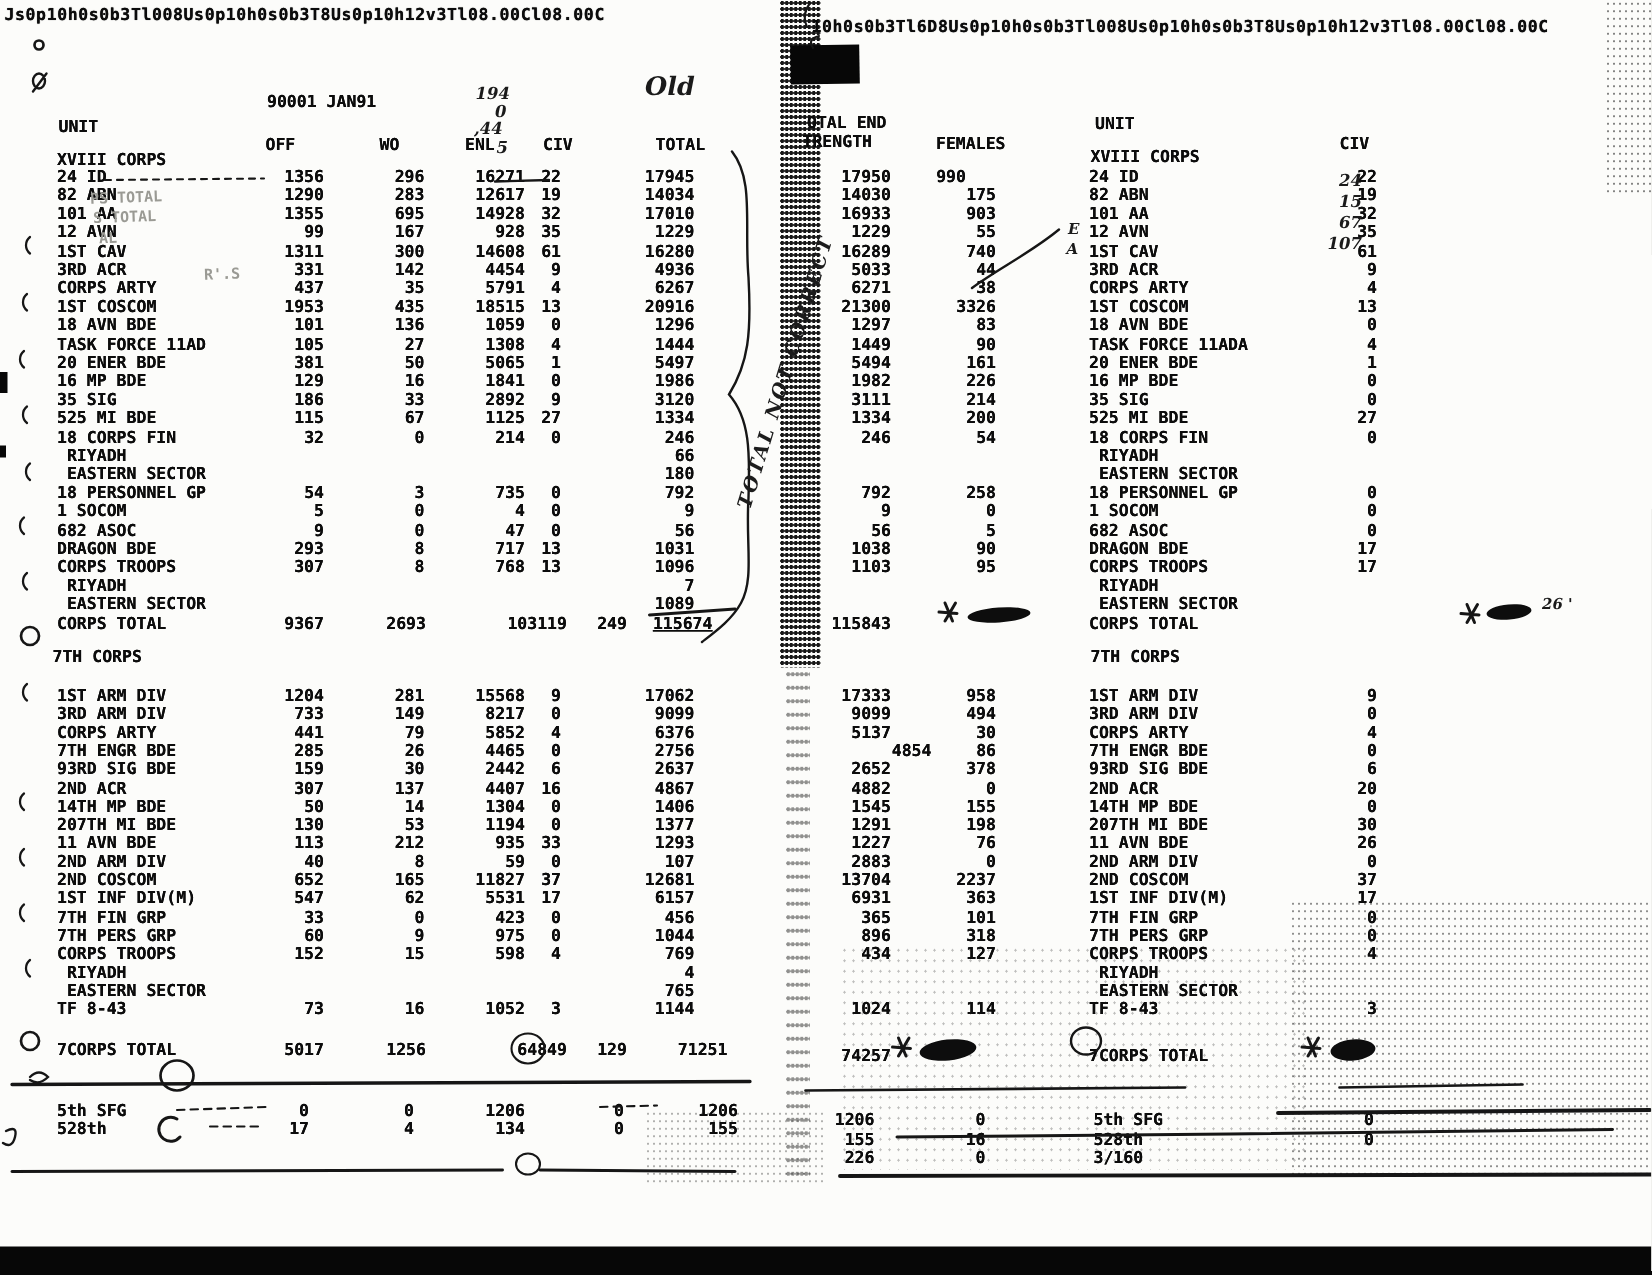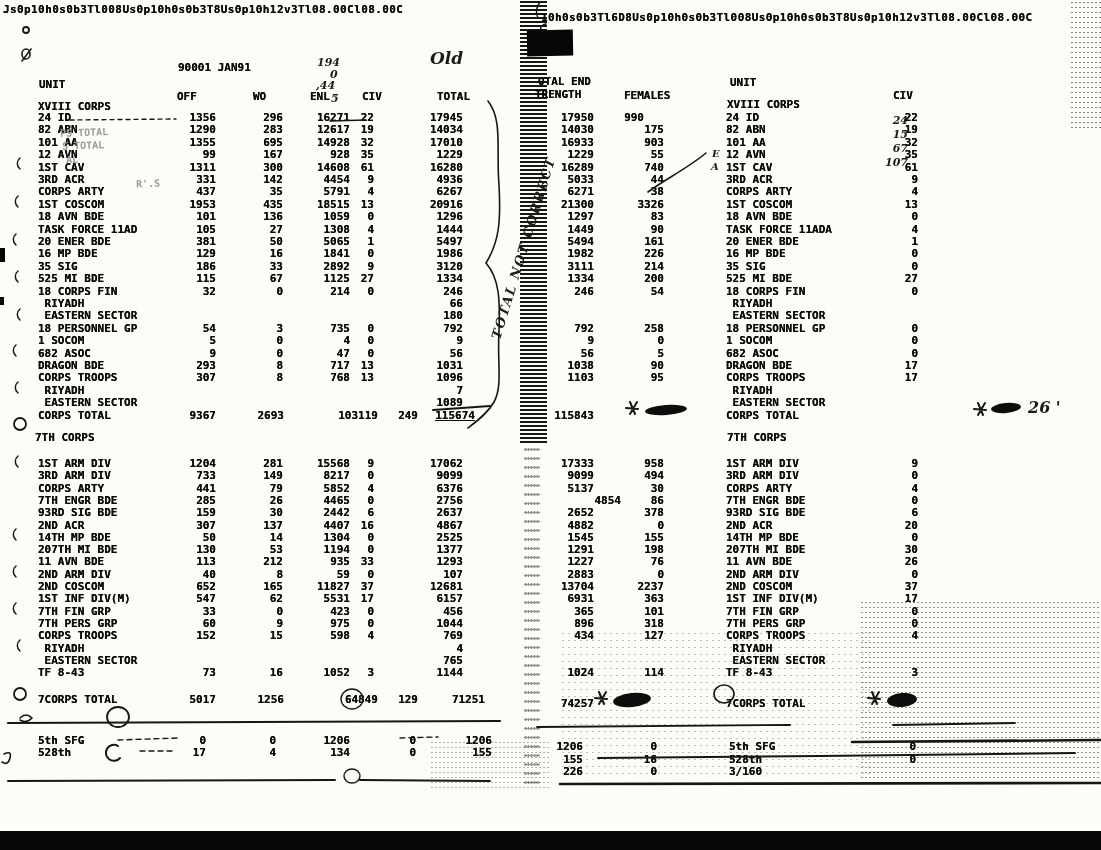--- a/index.html
+++ b/index.html
@@ -275,21 +275,21 @@
         <div class="cell num" style="left: 280px; width: 70px;">4407</div>
         <div class="cell num" style="left: 304px; width: 70px;">16</div>
         <div class="cell num" style="left: 393px; width: 70px;">4867</div>
       </div>
       <div class="row" style="top: 531.8px;">
         <div class="cell" style="left: 38px;">14TH MP BDE</div>
         <div class="cell num" style="left: 146px; width: 70px;">50</div>
         <div class="cell num" style="left: 213px; width: 70px;">14</div>
         <div class="cell num" style="left: 280px; width: 70px;">1304</div>
         <div class="cell num" style="left: 304px; width: 70px;">0</div>
-        <div class="cell num" style="left: 393px; width: 70px;">2525</div>
+        <div class="cell num" style="left: 393px; width: 70px;">1406</div>
       </div>
       <div class="row" style="top: 544.1px;">
         <div class="cell" style="left: 38px;">207TH MI BDE</div>
         <div class="cell num" style="left: 146px; width: 70px;">130</div>
         <div class="cell num" style="left: 213px; width: 70px;">53</div>
         <div class="cell num" style="left: 280px; width: 70px;">1194</div>
         <div class="cell num" style="left: 304px; width: 70px;">0</div>
         <div class="cell num" style="left: 393px; width: 70px;">1377</div>
       </div>
       <div class="row" style="top: 556.4px;">
@@ -653,21 +653,21 @@
         <div class="cell num" style="left: 876px; width: 40px;">0</div>
       </div>
       <div class="row" style="top: 766px;">
         <div class="cell num" style="left: 508px; width: 75px;">226</div>
         <div class="cell num" style="left: 597px; width: 60px;">0</div>
         <div class="cell" style="left: 729px;">3/160</div>
       </div>
     </div>
 
   <div class="hand" style="left:430px;top:48px;font-size:17px;">Old</div>
-  <div class="hand" style="left:1028px;top:398px;font-size:16px;">26 '</div>
+  <div class="hand" style="left:1028px;top:398px;font-size:10px;">26 '</div>
   <div class="hand" style="left:712px;top:148px;font-size:10px;">E</div>
   <div class="hand" style="left:711px;top:161px;font-size:10px;">A</div>
   <div id="hand-groups">
       <div class="hand" style="left: 317px; top: 56px; font-size: 11px;">194</div>
       <div class="hand" style="left: 330px; top: 68px; font-size: 11px;">0</div>
       <div class="hand" style="left: 316px; top: 79px; font-size: 11px;">,44</div>
       <div class="hand" style="left: 331px; top: 92px; font-size: 11px;">5</div>
       <div class="hand num" style="left: 868px; top: 114px; width: 40px; font-size: 11px; text-align: right;">24</div>
       <div class="hand num" style="left: 868px; top: 128px; width: 40px; font-size: 11px; text-align: right;">15</div>
       <div class="hand num" style="left: 868px; top: 142px; width: 40px; font-size: 11px; text-align: right;">67</div>

